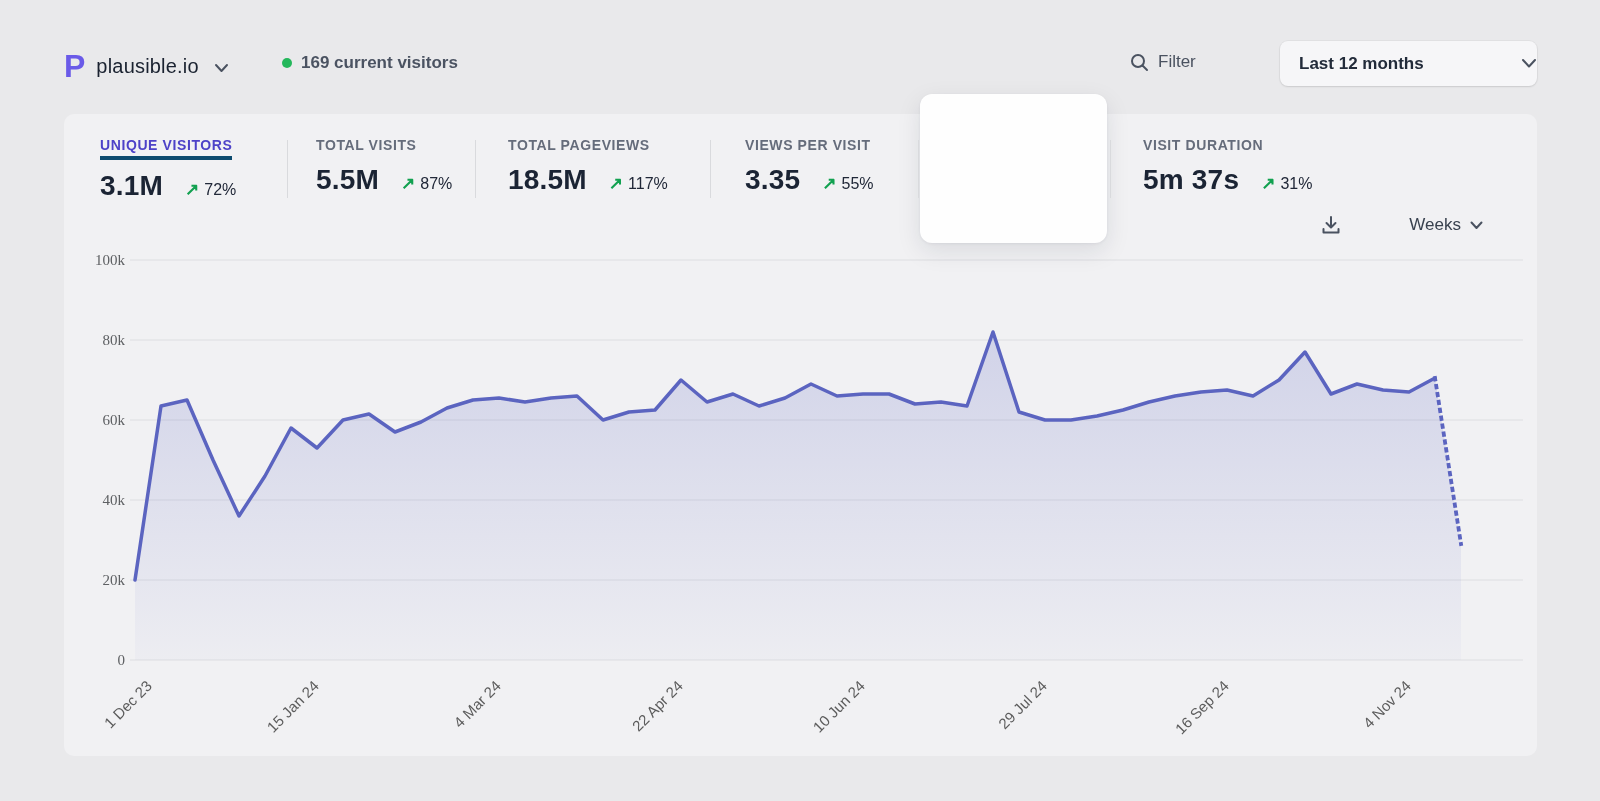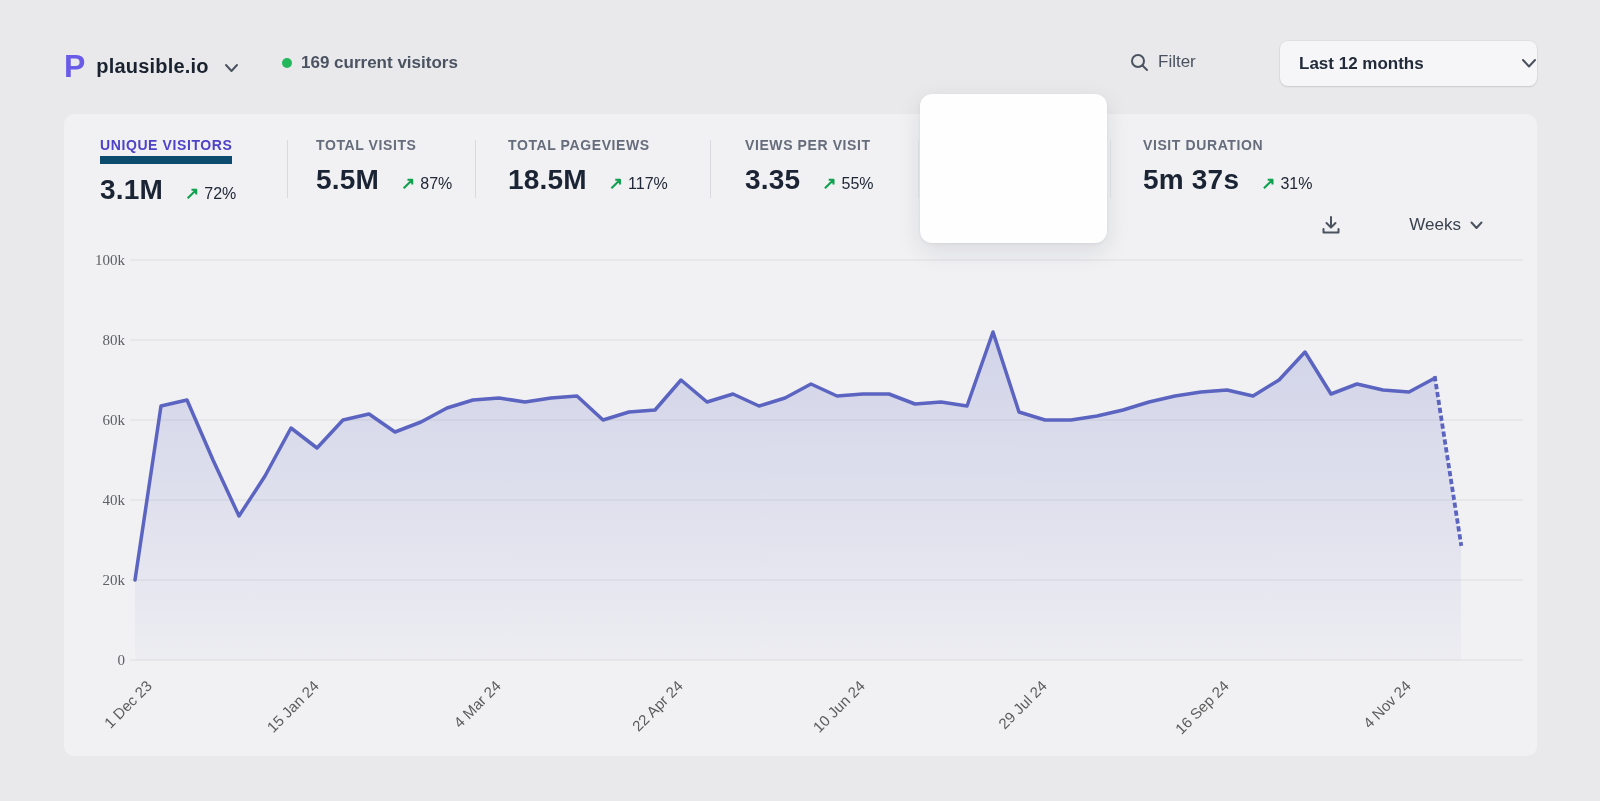--- a/index.html
+++ b/index.html
@@ -9,21 +9,21 @@
     background:#e9e9eb;
     font-family:"Liberation Sans", sans-serif;
     color:#1b2434;
     overflow:hidden;
   }
 
   
   .topbar { position:absolute; left:0; top:0; width:1600px; height:110px; }
   .site-switcher { position:absolute; left:64px; top:46px; height:40px; display:flex; align-items:center; cursor:pointer; }
   .logo-p { font-size:32px; font-weight:800; color:#6a5ae8; line-height:36px; }
-  .site-name { margin-left:11px; font-size:20px; font-weight:700; color:#1a2230; letter-spacing:.2px; }
+  .site-name { margin-left:11px; font-size:20px; font-weight:400; color:#1a2230; letter-spacing:.2px; }
   .site-chevron { margin-left:15px; margin-top:3px; }
   .visitors-pill { position:absolute; left:282px; top:53px; display:flex; align-items:center; cursor:pointer; }
   .green-dot { width:10px; height:10px; border-radius:50%; background:#24b75b; margin-right:9px; }
   .visitors-label { font-size:17px; font-weight:700; color:#4b5362; }
   .filter-btn { position:absolute; left:1130px; top:52px; display:flex; align-items:center; gap:9px; cursor:pointer; }
   .filter-label { font-size:17px; color:#4a5260; }
   .period-select {
     position:absolute; left:1280px; top:41px; width:257px; height:45px;
     background:#f6f6f8; border-radius:8px; box-shadow:0 1px 2px rgba(0,0,0,.10), 0 0 0 1px rgba(0,0,0,.03);
     display:flex; align-items:center; padding:0 0 0 19px; cursor:pointer;
@@ -40,21 +40,21 @@
   .hover-card {
     position:absolute; left:856px; top:-20px; width:187px; height:149px;
     background:#fefefe; border-radius:12px; z-index:1;
     box-shadow:0 8px 24px rgba(20,25,50,.10), 0 1px 3px rgba(20,25,50,.06);
   }
 
   
   .stats-row { position:absolute; left:0; top:22px; width:100%; height:92px; z-index:2; }
   .stat { position:absolute; top:0; cursor:pointer; }
   .stat-label { display:inline-block; font-size:14px; font-weight:700; letter-spacing:.6px; color:#656c7b; white-space:nowrap; }
-  .stat.active .stat-label { color:#4d42c8; border-bottom:8px solid #0c4a6e; padding-bottom:3px; }
+  .stat.active .stat-label { color:#4d42c8; border-bottom:4px solid #0c4a6e; padding-bottom:3px; }
   .stat-value-row { display:flex; align-items:baseline; margin-top:10px; }
   .stat-value { font-size:28px; font-weight:700; color:#1b2434; letter-spacing:.2px; white-space:nowrap; }
   .stat-change { display:flex; align-items:baseline; margin-left:22px; }
   .stat-arrow { font-size:17px; font-weight:700; color:#12a150; margin-right:5px; }
   .stat-pct { font-size:16px; color:#212838; }
   .stat-divider { position:absolute; top:4px; width:1px; height:58px; background:#d9dadd; z-index:0; }
 
   
   .chart-controls { position:absolute; top:100px; right:54px; display:flex; align-items:center; gap:20px; z-index:2; }
   .download-btn { cursor:pointer; display:flex; }

